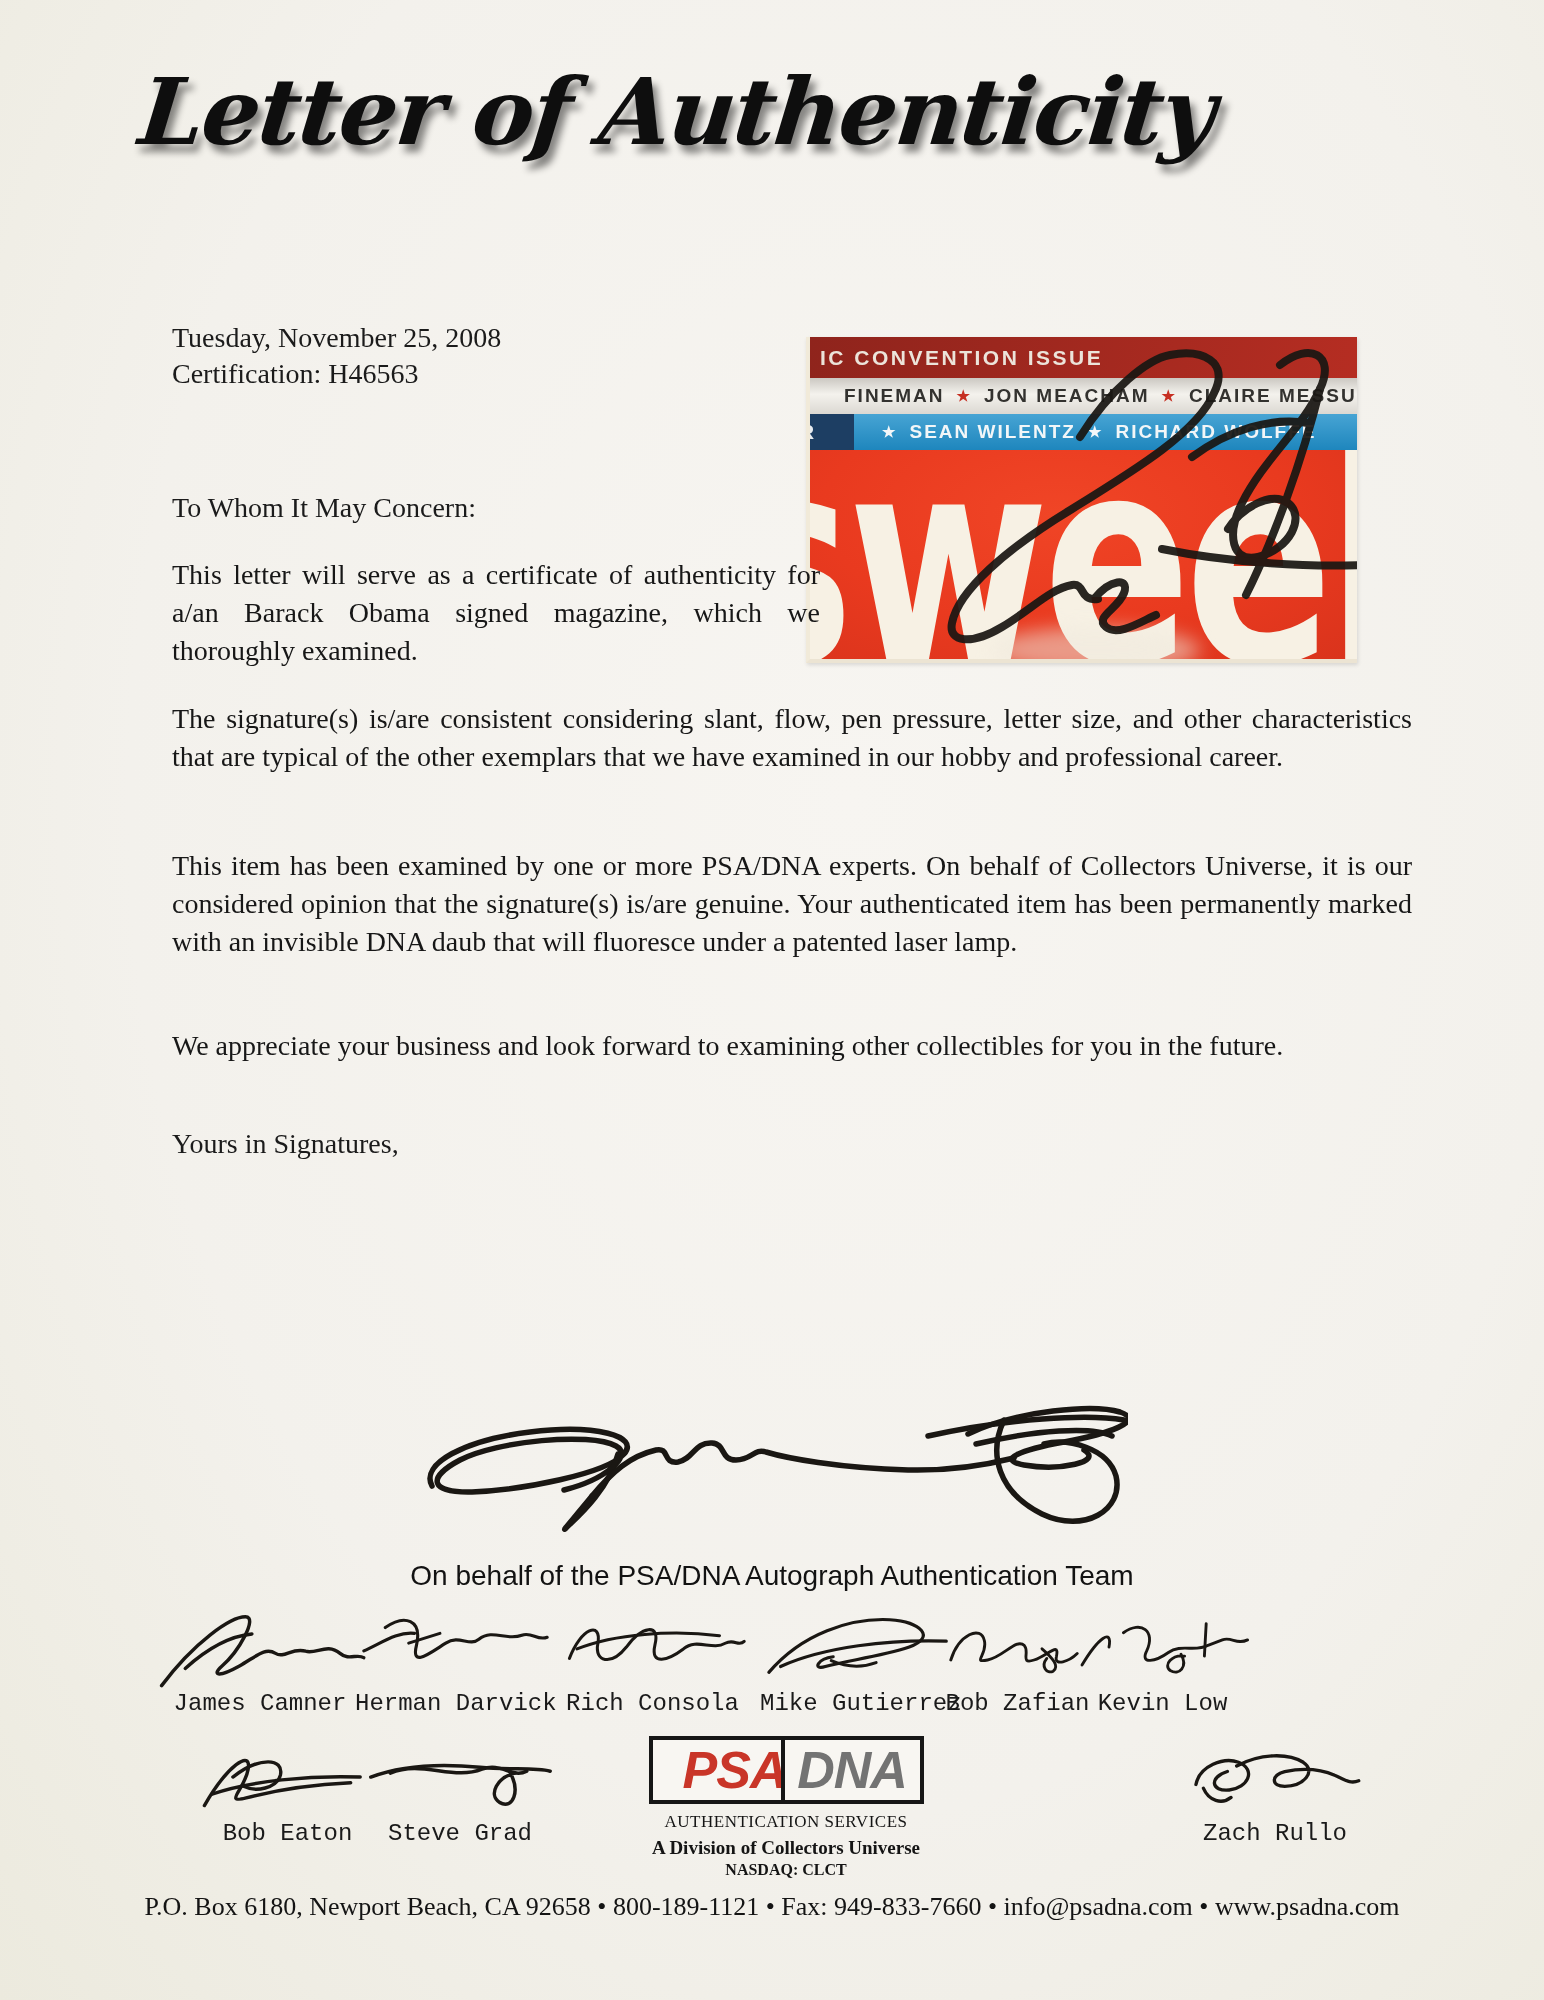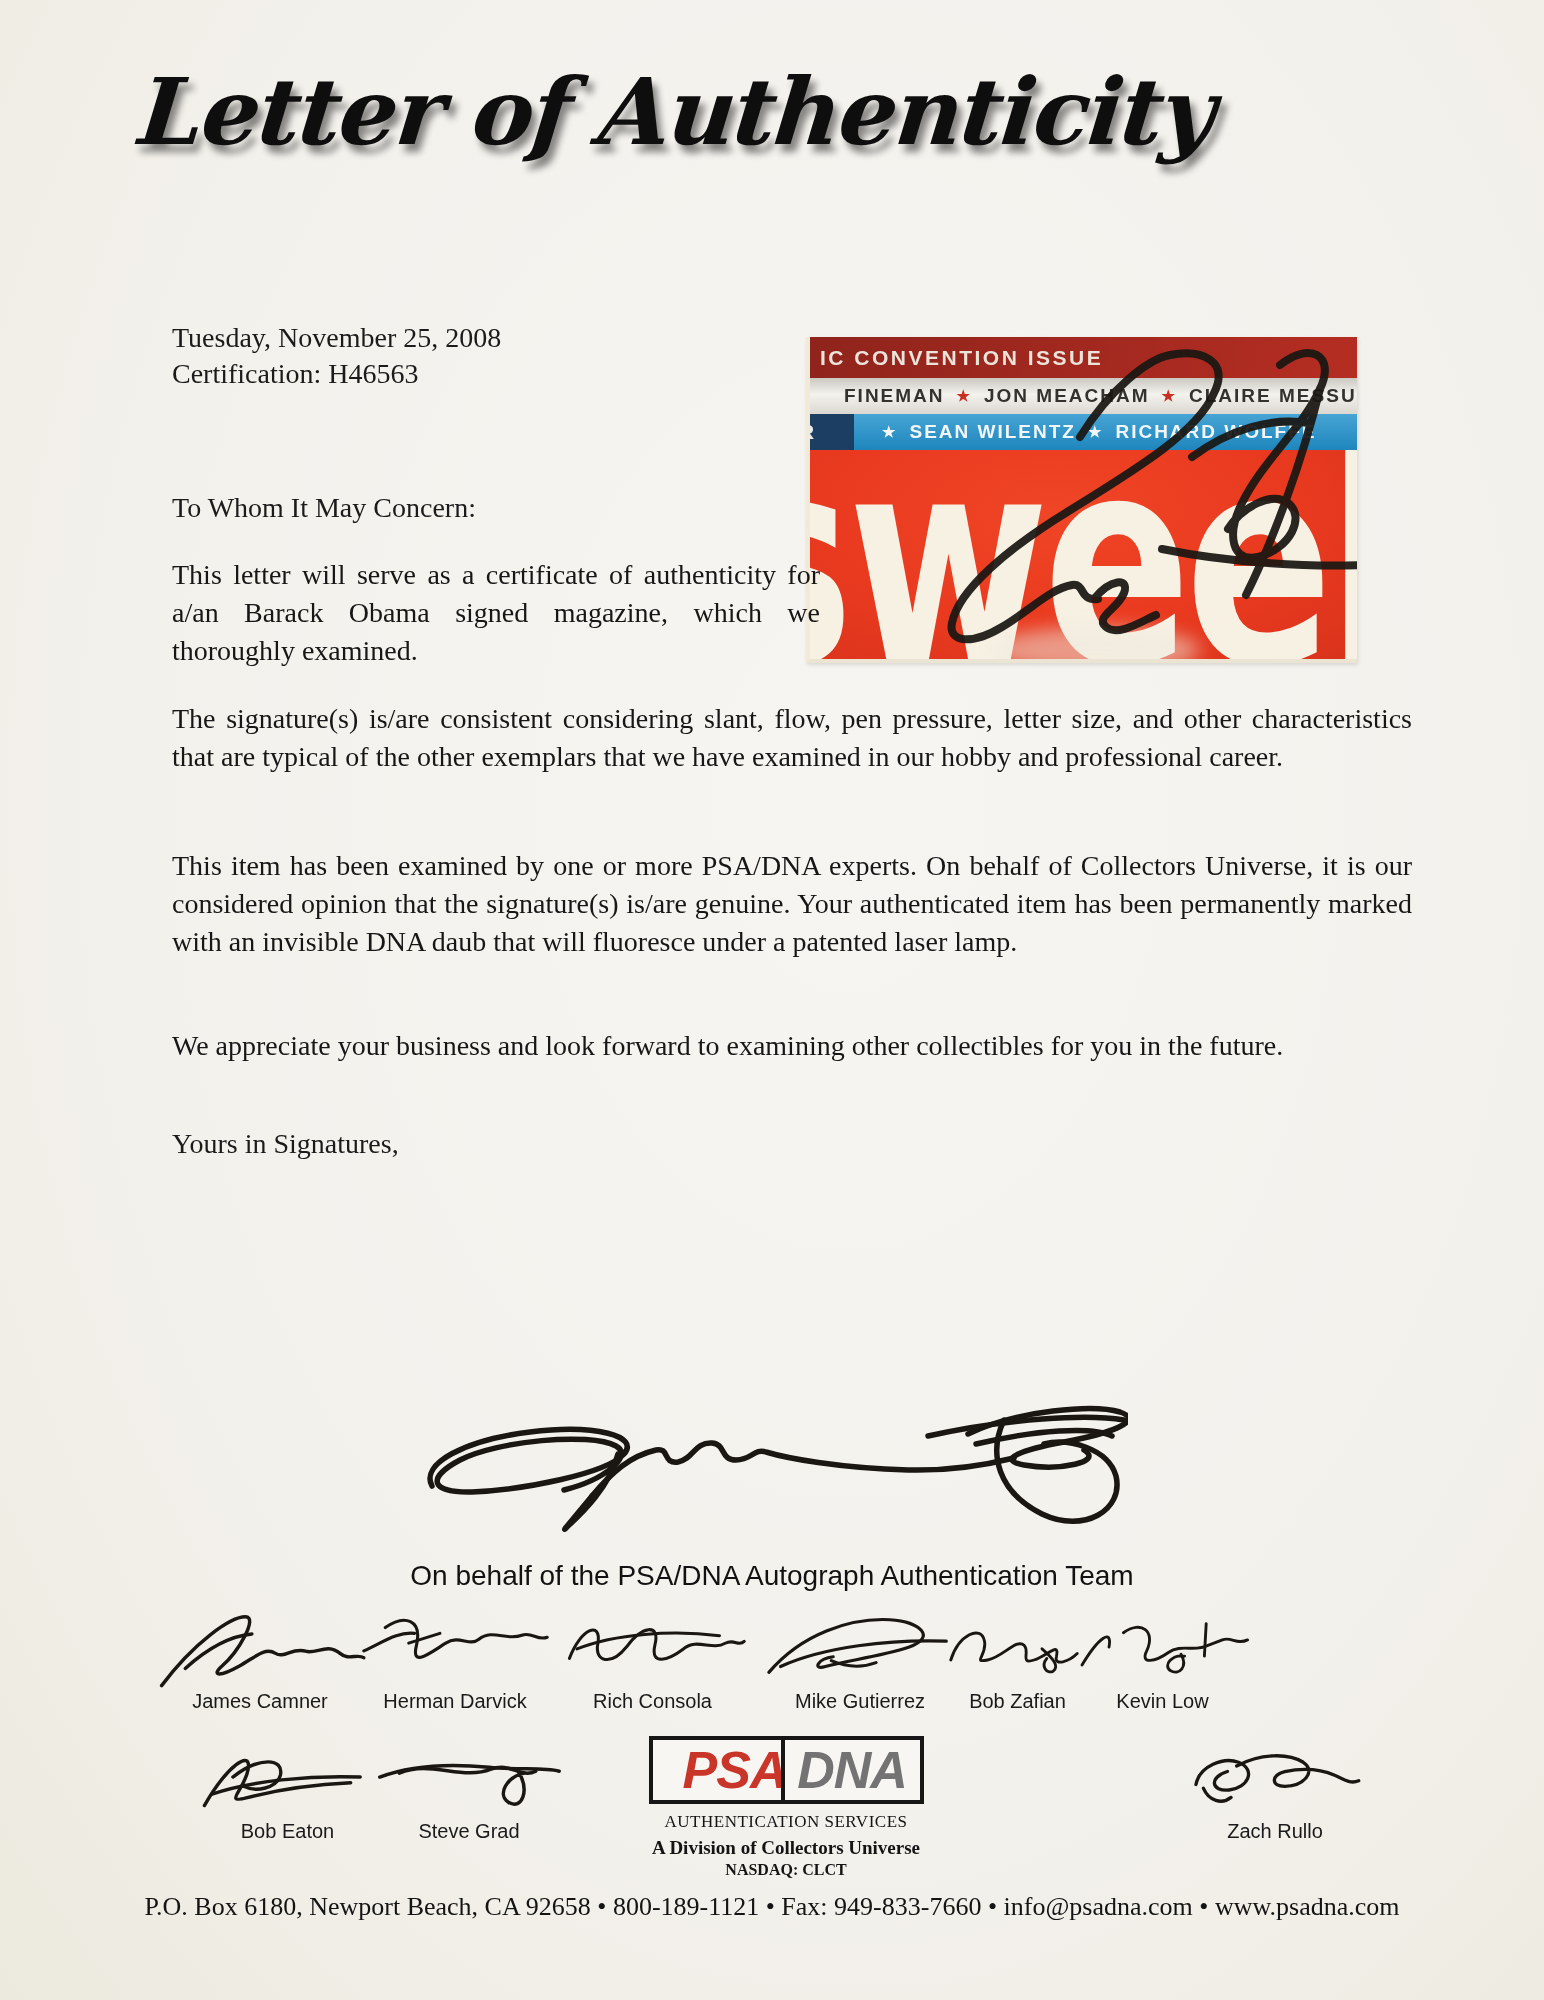--- a/index.html
+++ b/index.html
@@ -86,21 +86,21 @@
   .ink{stroke:#1a1713; fill:none; stroke-linecap:round; stroke-linejoin:round;}
   .big-sig{left:368px; top:1392px;}
 
   .team-heading{
     left:0; top:1560px; width:1544px; text-align:center;
     font-family:"Liberation Sans", sans-serif; font-size:28px; color:#121212;
   }
   .sig-item{position:absolute; text-align:center;}
   .sig-item svg{display:block; margin:0 auto;}
   .sig-name{
-    font-family:Liberation Sans, sans-serif; font-size:20px; color:#1a1a1a;
+    font-family:Liberation Mono, monospace; font-size:24px; color:#1a1a1a;
     margin-top:0px; white-space:nowrap;
   }
 
   
   .logo-block{left:640px; top:1736px; width:292px; text-align:center;}
   .logo-boxes{display:flex; justify-content:center;}
   .logo-box{
     height:68px; box-sizing:border-box; border:4px solid #161616; background:#f8f6f2;
     display:flex; align-items:center; justify-content:center;
     font-family:"Liberation Sans", sans-serif; font-weight:bold; font-style:italic;
@@ -247,21 +247,21 @@
   <div class="sig-item" style="left:190px; top:1736px; width:195px;">
     <svg width="190" height="84" viewBox="0 0 200 78">
       <g class="ink" stroke-width="3.6">
         <path d="M12,68 C36,26 62,8 58,30 C54,52 32,66 56,60 C86,52 124,46 166,44"></path>
         <path d="M20,56 C60,42 124,36 176,38"></path>
         <path d="M42,38 C70,16 96,18 92,36 C88,50 66,54 54,48"></path>
       </g>
     </svg>
     <div class="sig-name">Bob Eaton</div>
   </div>
-  <div class="sig-item" style="left:369px; top:1736px; width:200px;">
+  <div class="sig-item" style="left:360px; top:1736px; width:200px;">
     <svg width="195" height="84" viewBox="0 0 200 78">
       <g class="ink" stroke-width="3.6">
         <path d="M8,38 C40,26 80,24 120,28 C150,31 176,28 192,32"></path>
         <path d="M28,34 C60,20 92,42 122,30 C142,22 152,40 168,32"></path>
         <path d="M150,32 C162,52 154,72 140,64 C128,56 138,38 156,34"></path>
       </g>
     </svg>
     <div class="sig-name">Steve Grad</div>
   </div>
 

